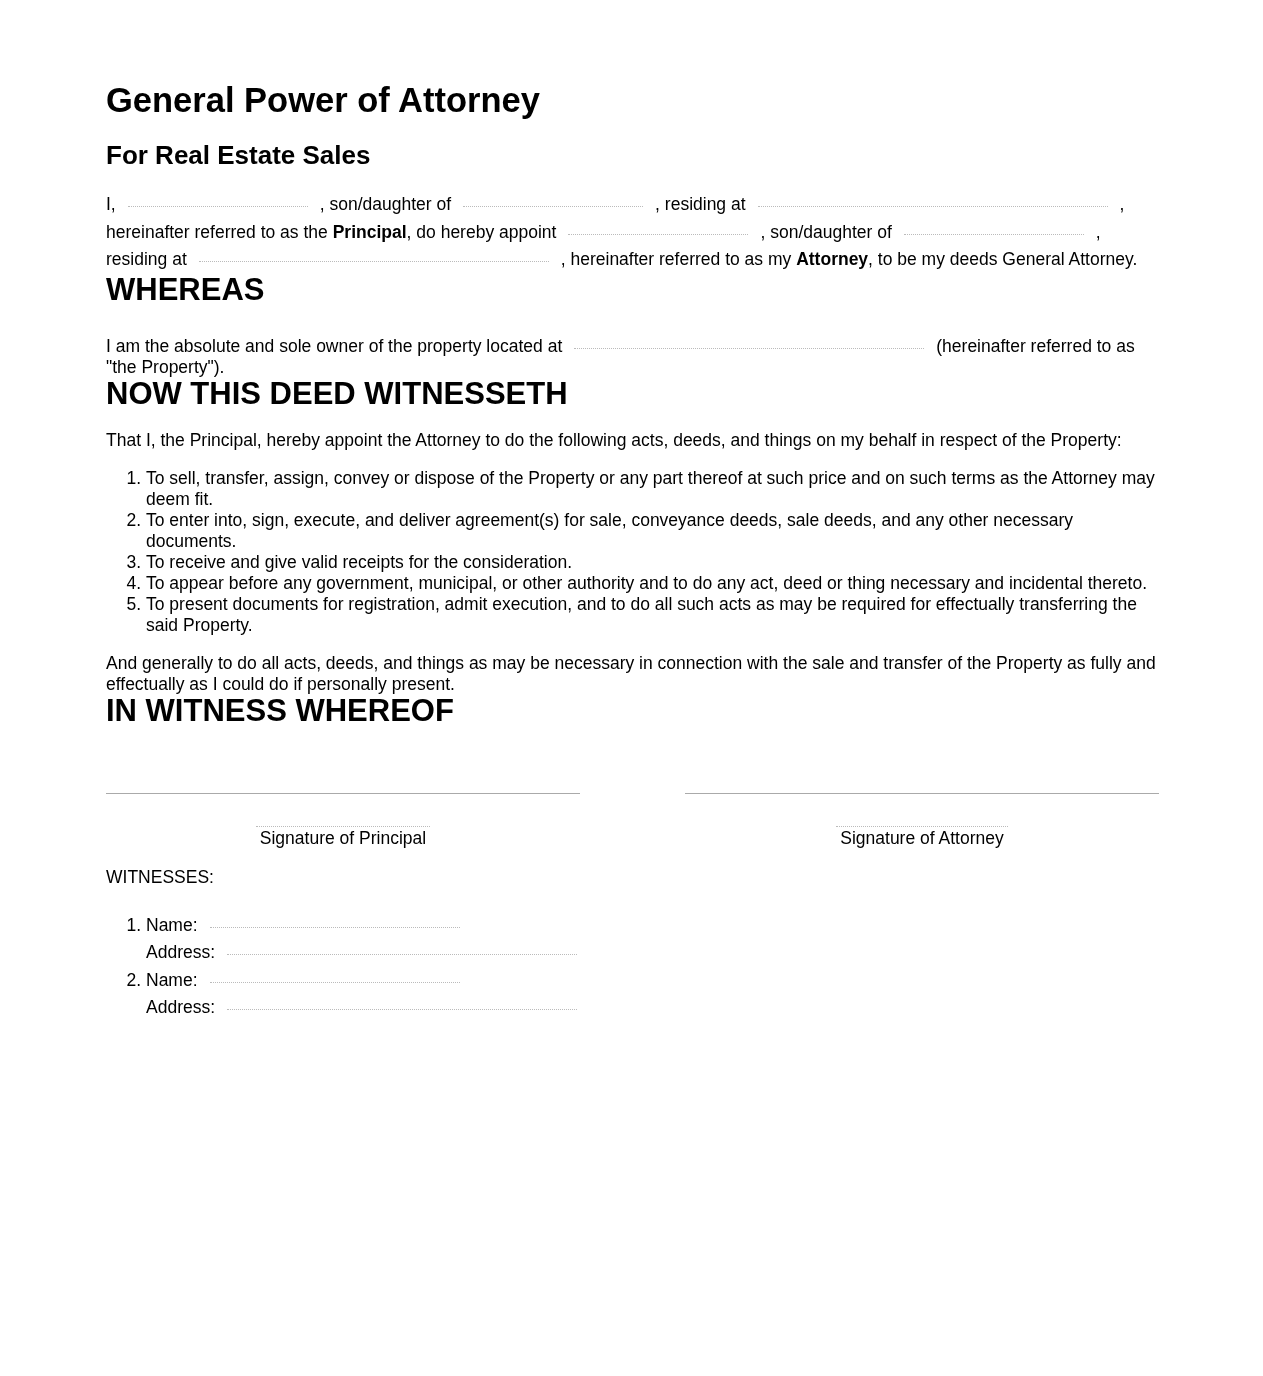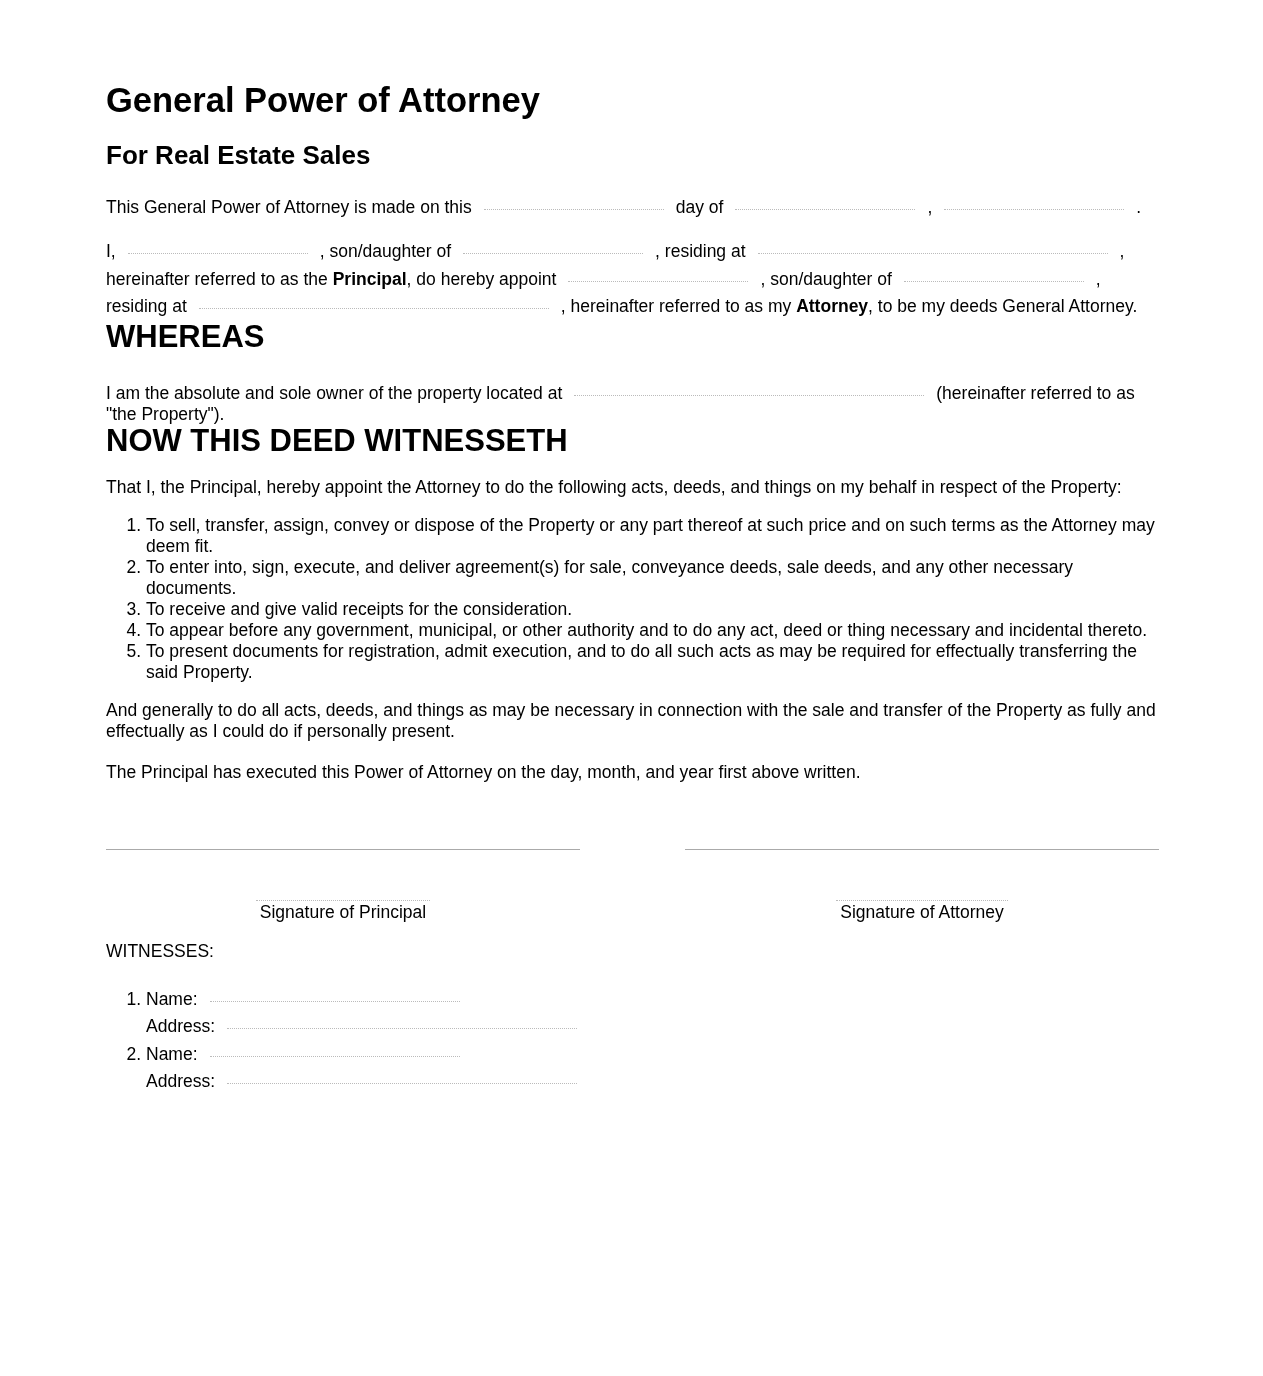--- a/index.html
+++ b/index.html
@@ -64,44 +64,41 @@
   .sig-row {
     display: flex;
     justify-content: space-between;
     margin-top: 66px;
     width: 1053px;
   }
   .sig-col { width: 474px; text-align: center; }
   .sig-line { border-top: 1px solid #aaa; height: 0; }
   .sig-label {
     display: inline-block;
-    margin-top: 50px;
+    margin-top: 32px;
     border-top: 1px dotted #bbb;
     padding: 1px 4px 0 4px;
     line-height: 21px;
   }
   .witness-head { margin-top: 18px; line-height: 21px; }
   ol.witnesses {
     margin: 24px 0 0 0;
     padding-left: 40px;
     line-height: 27.5px;
   }
   ol.witnesses li .addr { display: block; }
 </style>
 </head>
 <body>
 
 <div class="page">
 
   <h1>General Power of Attorney</h1>
   <h2 class="sub">For Real Estate Sales</h2>
 
-  <p class="p-date">
-    <span>This General Power of Attorney is made on this</span><span class="field w180"></span><span>day of</span><span class="field w180"></span><span>,</span><span class="field w180"></span><span>.</span>
-  </p>
 
   <p class="p-parties">
     <span>I,</span><span class="field w180"></span><span>, son/daughter of</span><span class="field w180"></span><span>, residing at</span><span class="field w350"></span><span>,</span><br>
     <span>hereinafter referred to as the</span> <b>Principal</b><span>, do hereby appoint</span><span class="field w180"></span><span>, son/daughter of</span><span class="field w180"></span><span>,</span><br>
     <span>residing at</span><span class="field w350"></span><span>, hereinafter referred to as my</span> <b>Attorney</b><span>, to be my deeds General Attorney.</span>
   </p>
 
   <h2 class="sec sec-whereas">WHEREAS</h2>
   <p class="p-whereas">
     <span>I am the absolute and sole owner of the property located at</span><span class="field w350"></span><span>(hereinafter referred to as "the Property").</span>
@@ -111,21 +108,21 @@
   <p class="p-deed-intro">That I, the Principal, hereby appoint the Attorney to do the following acts, deeds, and things on my behalf in respect of the Property:</p>
   <ol class="acts">
     <li>To sell, transfer, assign, convey or dispose of the Property or any part thereof at such price and on such terms as the Attorney may deem fit.</li>
     <li>To enter into, sign, execute, and deliver agreement(s) for sale, conveyance deeds, sale deeds, and any other necessary documents.</li>
     <li>To receive and give valid receipts for the consideration.</li>
     <li>To appear before any government, municipal, or other authority and to do any act, deed or thing necessary and incidental thereto.</li>
     <li>To present documents for registration, admit execution, and to do all such acts as may be required for effectually transferring the said Property.</li>
   </ol>
   <p class="p-general">And generally to do all acts, deeds, and things as may be necessary in connection with the sale and transfer of the Property as fully and effectually as I could do if personally present.</p>
 
-  <p class="p-witness">The Principal has executed this Power of Attorney on the day, month, and year first above written.</p>
+  <h2 class="sec sec-witness">IN WITNESS WHEREOF</h2>
 
   <div class="sig-row">
     <div class="sig-col">
       <div class="sig-line"></div>
       <span class="sig-label">Signature of Principal</span>
     </div>
     <div class="sig-col">
       <div class="sig-line"></div>
       <span class="sig-label">Signature of Attorney</span>
     </div>

